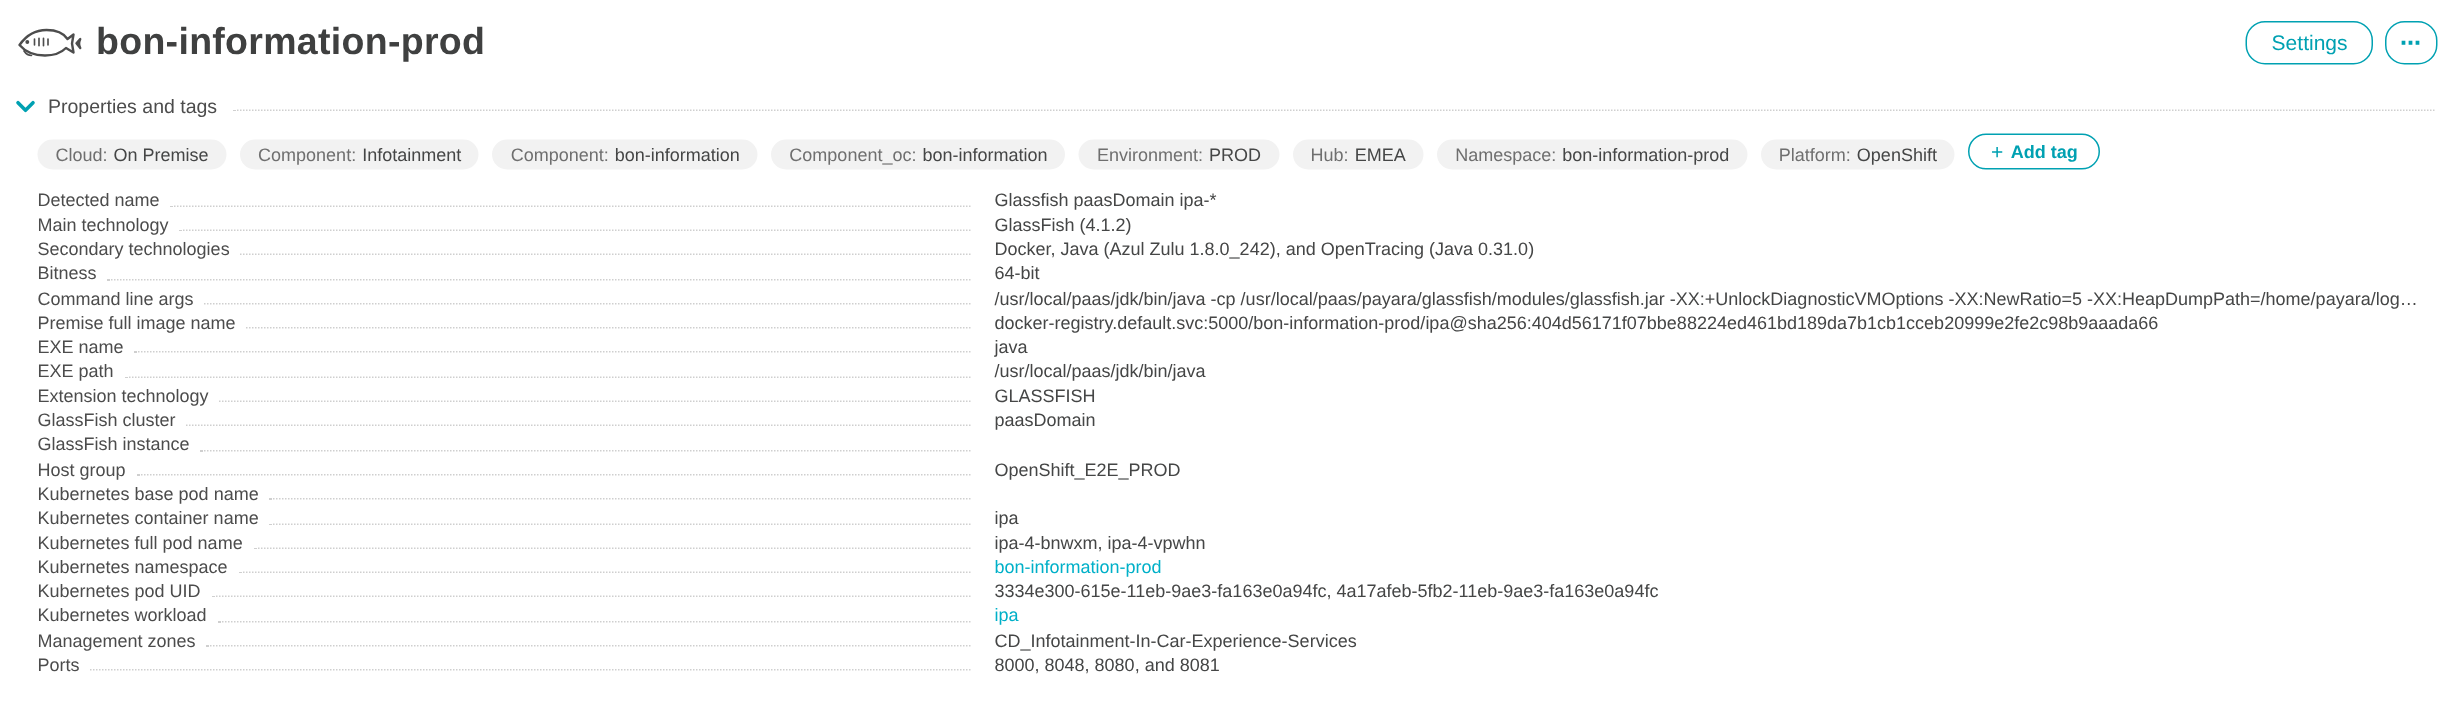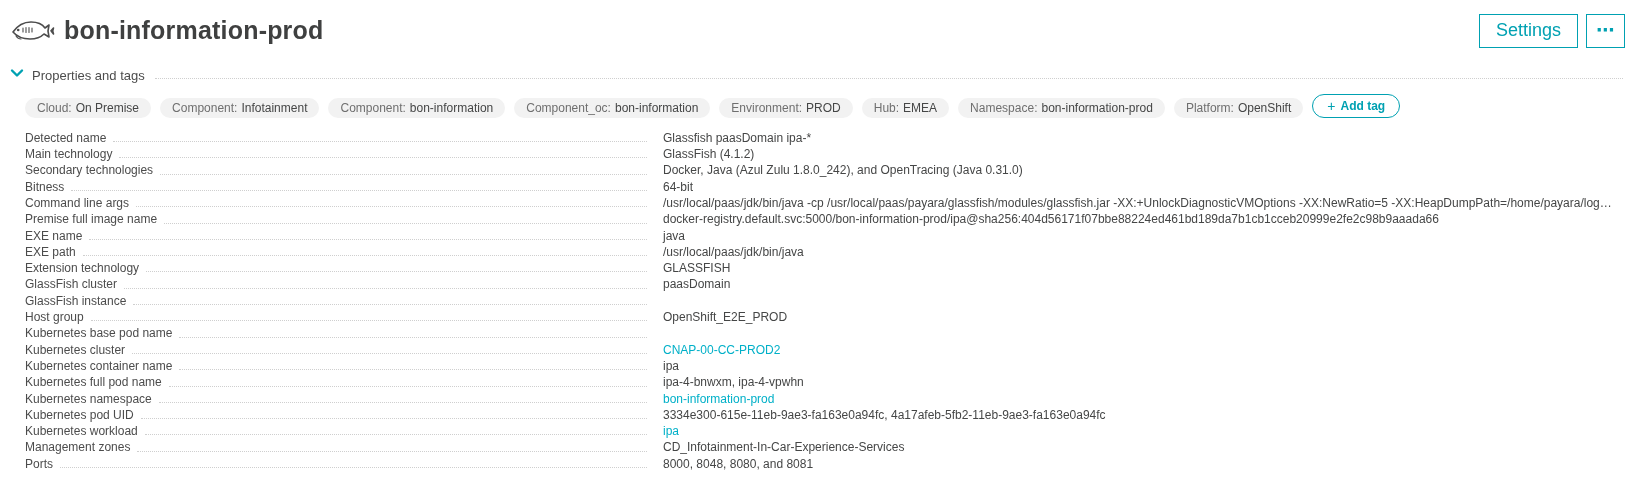--- a/index.html
+++ b/index.html
@@ -13,26 +13,26 @@
   *{box-sizing:border-box;margin:0;padding:0;}
   html,body{width:1637px;height:478px;overflow:hidden;background:#fff;
     font-family:"Liberation Sans","DejaVu Sans",sans-serif;color:var(--text-dark);}
 
   
   .header{display:flex;align-items:center;padding:14px 12px 10px 10px;}
   .header .fish{flex:0 0 auto;margin-right:8px;display:flex;align-items:center;}
   .page-title{font-size:25px;font-weight:700;color:#3f4040;letter-spacing:.2px;}
   .header-spacer{flex:1;}
   .btn{border:1px solid var(--accent);color:var(--accent);background:#fff;
-    border-radius:0;font-size:18px;padding:6px 16px;cursor:pointer;
+    border-radius:13px;font-size:14px;padding:6px 16px;cursor:pointer;
     font-family:inherit;line-height:1.1;}
   .btn.more{padding:6px 9px;margin-left:8px;font-weight:700;letter-spacing:1px;}
 
   
-  .section-head{display:flex;align-items:flex-start;padding:10px 10px 6px 10px;}
+  .section-head{display:flex;align-items:center;padding:10px 10px 6px 10px;}
   .chev{flex:0 0 auto;margin-right:8px;display:flex;align-items:center;cursor:pointer;}
   .section-title{font-size:13px;color:#4c4c4c;white-space:nowrap;}
   .rule{flex:1;border-bottom:1px dotted var(--leader);margin:0 4px 0 10px;height:1px;
     align-self:center;transform:translateY(3px);}
 
   
   .tags{display:flex;align-items:flex-end;flex-wrap:nowrap;gap:9px;padding:5px 10px 8px 25px;}
   .pill{background:var(--pill-bg);border-radius:11px;padding:3px 12px;font-size:12px;
     white-space:nowrap;cursor:pointer;}
   .pill .k{color:var(--text-gray);}
@@ -183,27 +183,20 @@
     <span class="pval">OpenShift_E2E_PROD</span>
   </div>
   <div class="prow">
     <div class="pleft">
         <span class="plabel">Kubernetes base pod name</span>
         <span class="pleader" style="flex:1"></span>
       </div>
   </div>
   <div class="prow">
     <div class="pleft">
-        <span class="plabel">Kubernetes cluster</span>
-        <span class="pleader" style="flex:1"></span>
-      </div>
-    <span class="pval link">CNAP-00-CC-PROD2</span>
-  </div>
-  <div class="prow">
-    <div class="pleft">
         <span class="plabel">Kubernetes container name</span>
         <span class="pleader" style="flex:1"></span>
       </div>
     <span class="pval">ipa</span>
   </div>
   <div class="prow">
     <div class="pleft">
         <span class="plabel">Kubernetes full pod name</span>
         <span class="pleader" style="flex:1"></span>
       </div>

